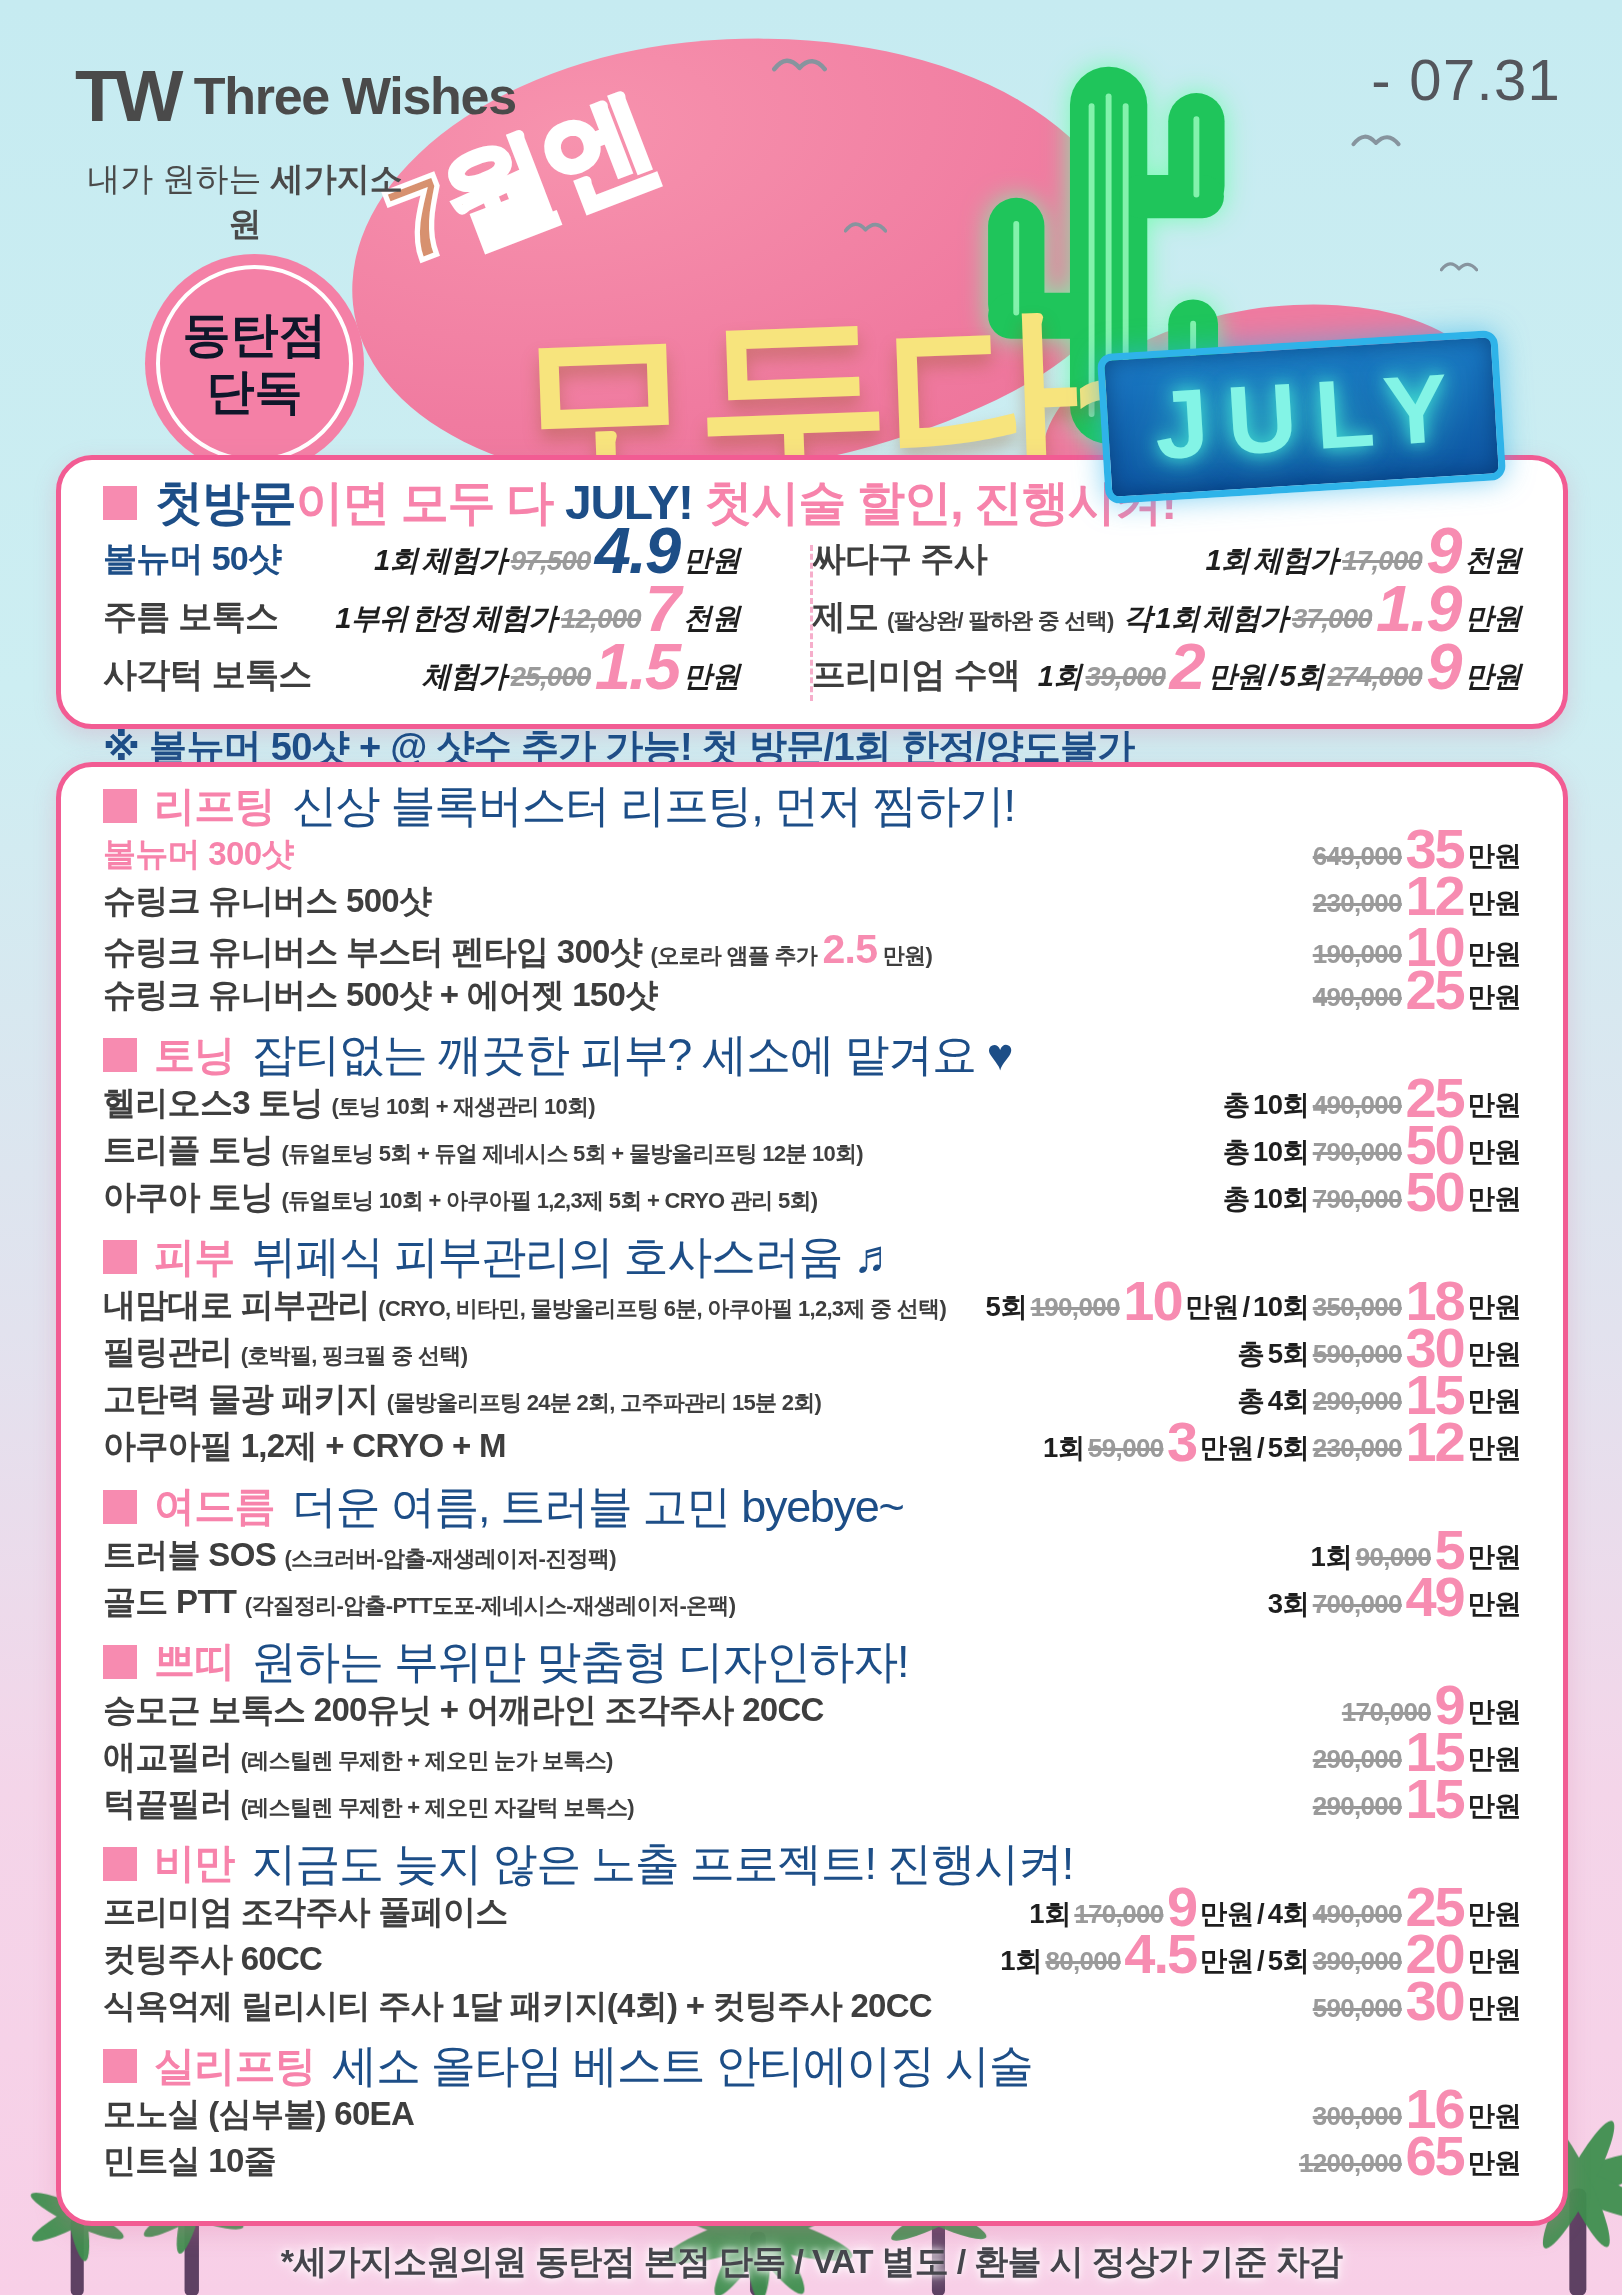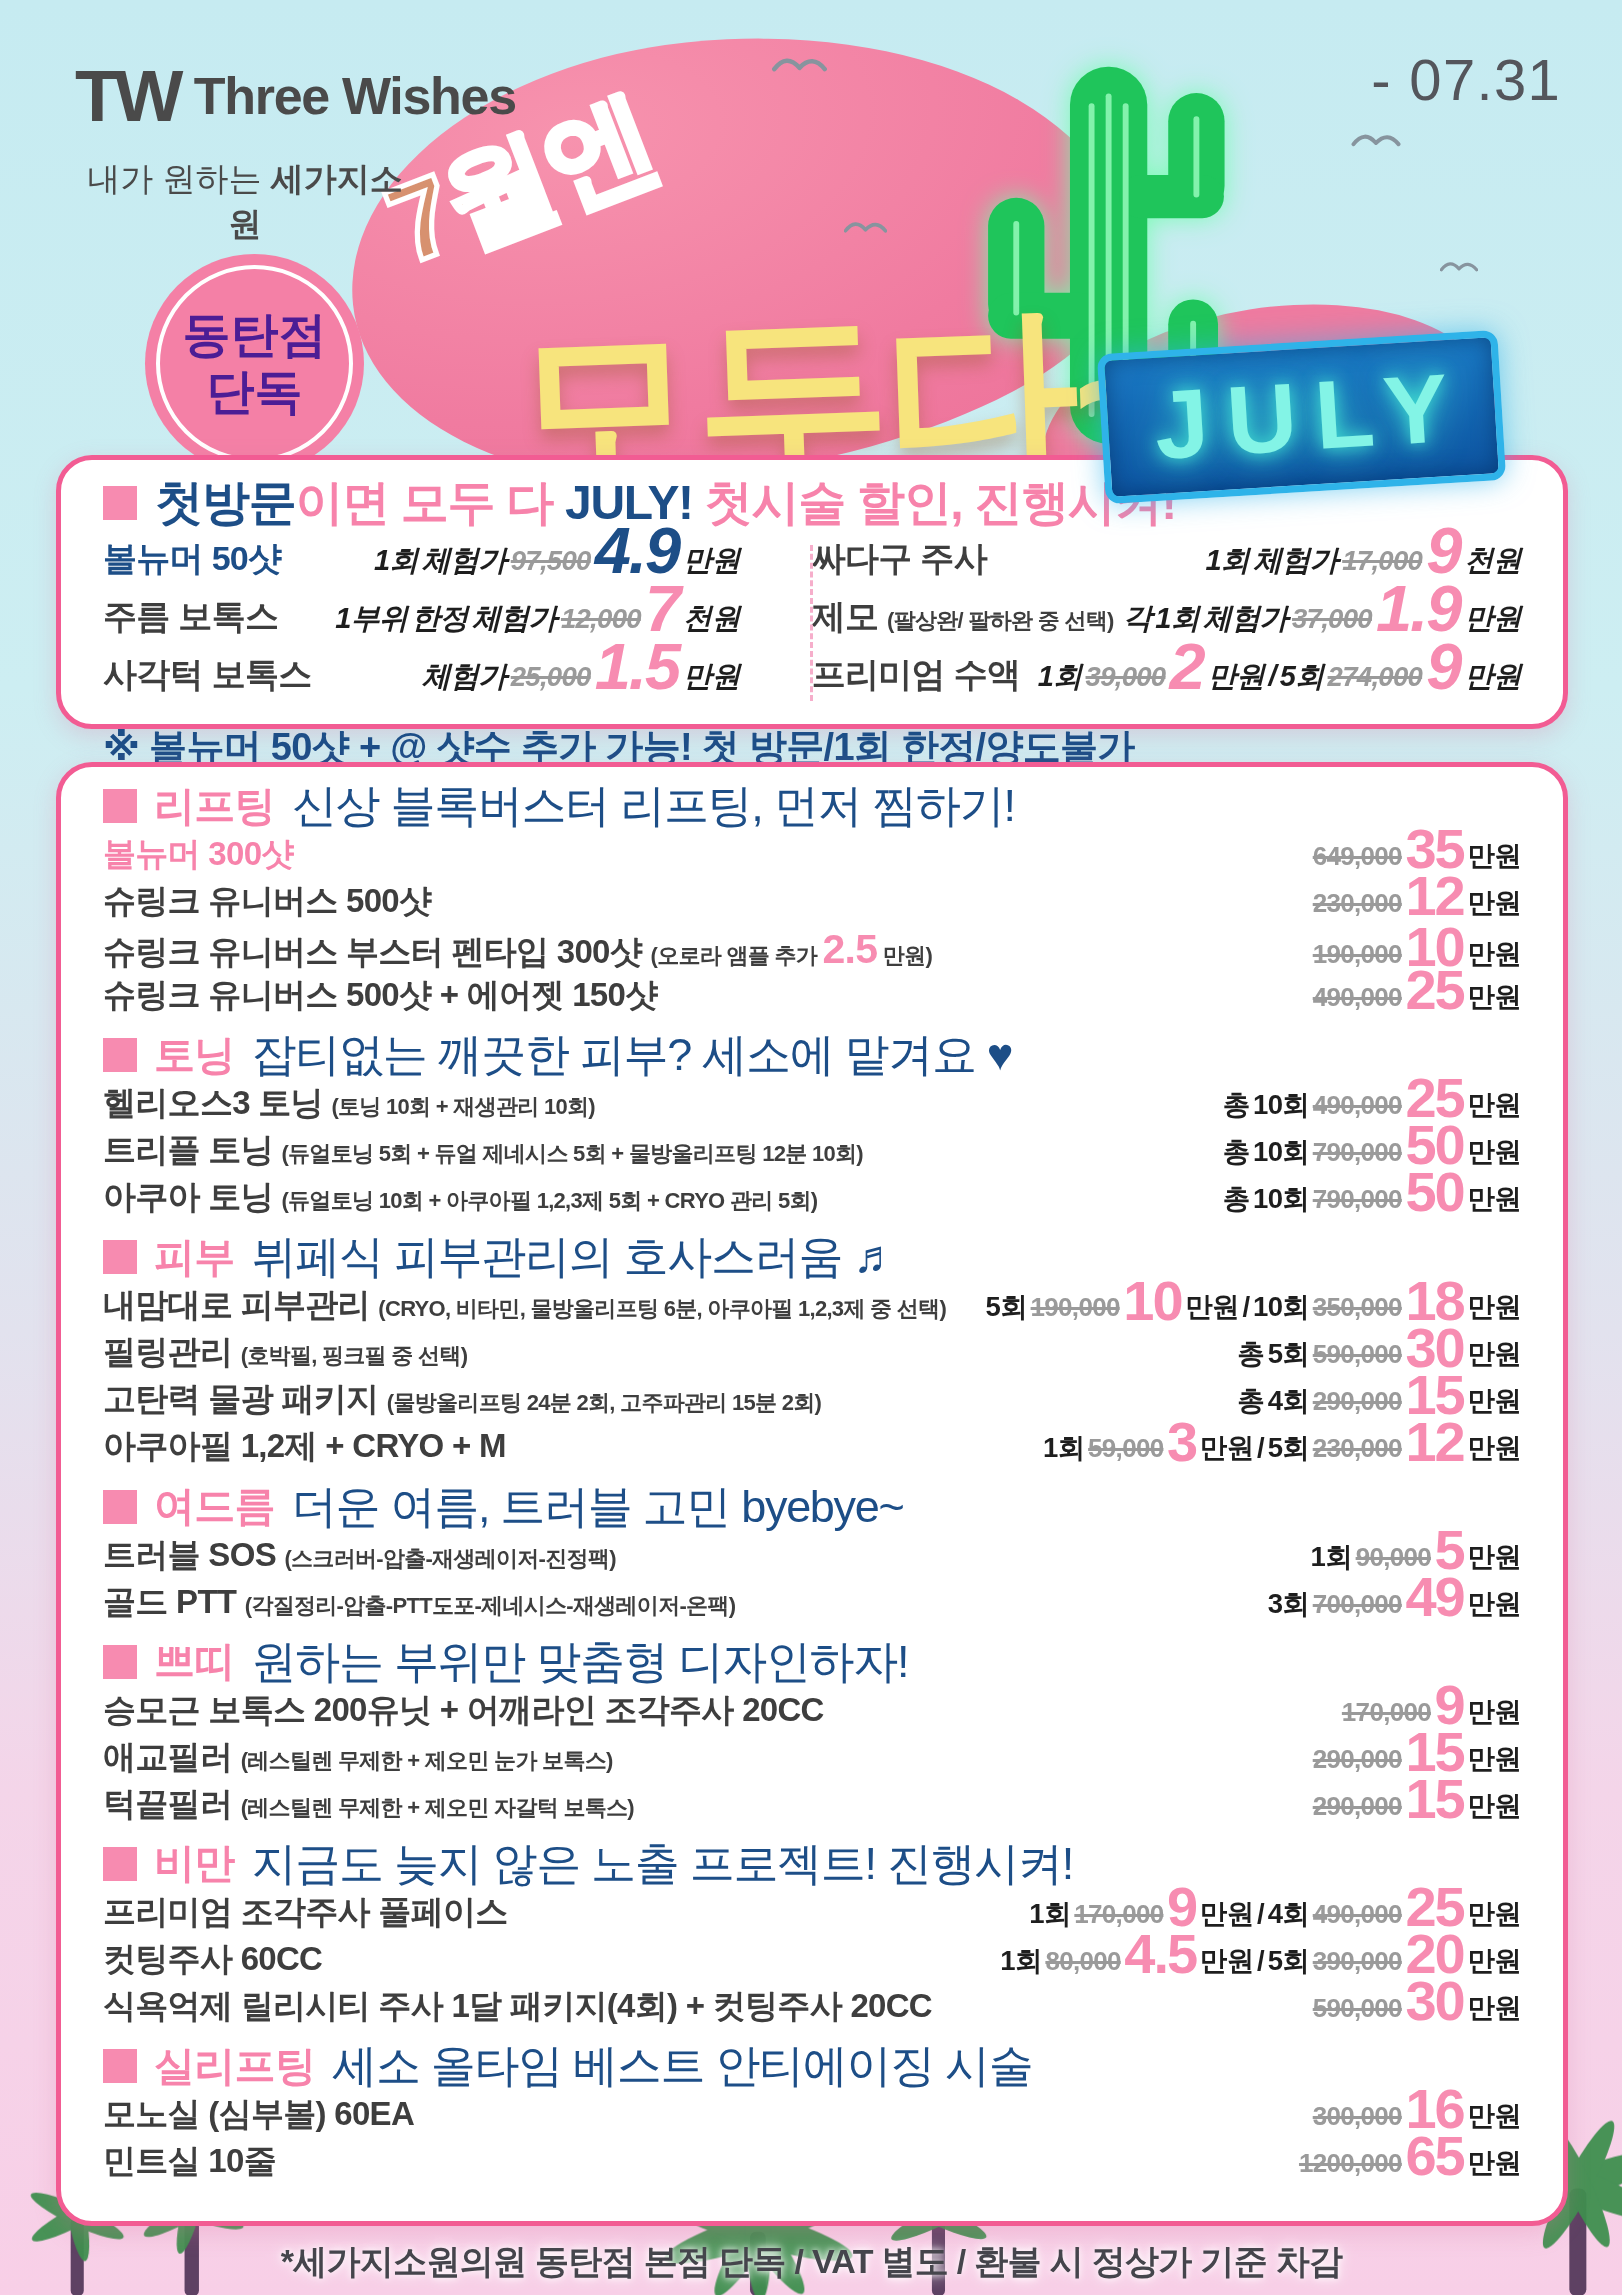--- a/index.html
+++ b/index.html
@@ -13,21 +13,21 @@
   .brand-top{display:flex;align-items:center;gap:15.7px;color:#4a4a4a;}
   .logo-mark{font-size:73px;font-weight:900;letter-spacing:-5.2px;}
   .logo-text{font-size:52px;font-weight:700;letter-spacing:-1.3px;}
   .brand-tagline{margin-top:20px;width:340px;text-align:center;font-size:33px;color:#4a4a4a;}
   .brand-tagline b{font-weight:800;}
   .promo-period{position:absolute;right:62px;top:46px;font-size:58px;font-weight:400;color:#54565c;z-index:3;letter-spacing:1.3px;}
   
   .branch-badge{position:absolute;left:145px;top:254px;width:219px;height:219px;border-radius:50%;
     background:#f480a6;z-index:3;display:flex;flex-direction:column;align-items:center;justify-content:center;}
   .branch-badge::after{content:"";position:absolute;inset:11px;border:4.6px solid #fff;border-radius:50%;}
-  .branch-badge span{color:#4c1d95;font-size:48px;font-weight:800;line-height:1.18;}
+  .branch-badge span{color:#0f172a;font-size:48px;font-weight:800;line-height:1.18;}
   
   .hero-blob{position:absolute;left:350px;top:38px;width:779px;height:435px;z-index:1;
     background:radial-gradient(120% 120% at 30% 18%,#f793ae 0%,#f07ba0 55%,#ec6f97 100%);
     border-radius:46% 54% 58% 42% / 52% 58% 42% 48%;transform:rotate(-6deg);}
   .hero-blob2{position:absolute;left:1040px;top:308px;width:458px;height:249px;z-index:1;
     background:#ef7ba0;border-radius:50%;transform:rotate(-9deg);}
   .hero-month{position:absolute;left:385px;top:108px;z-index:2;transform:rotate(-21deg);
     font-size:110px;font-weight:900;color:#d7916f;-webkit-text-stroke:5.2px #ffffff;letter-spacing:-2.6px;}
   .hero-main{position:absolute;left:507px;top:272px;z-index:2;transform:rotate(-2deg);
     font-size:195px;font-weight:900;color:#f7e47d;letter-spacing:-6.5px;

